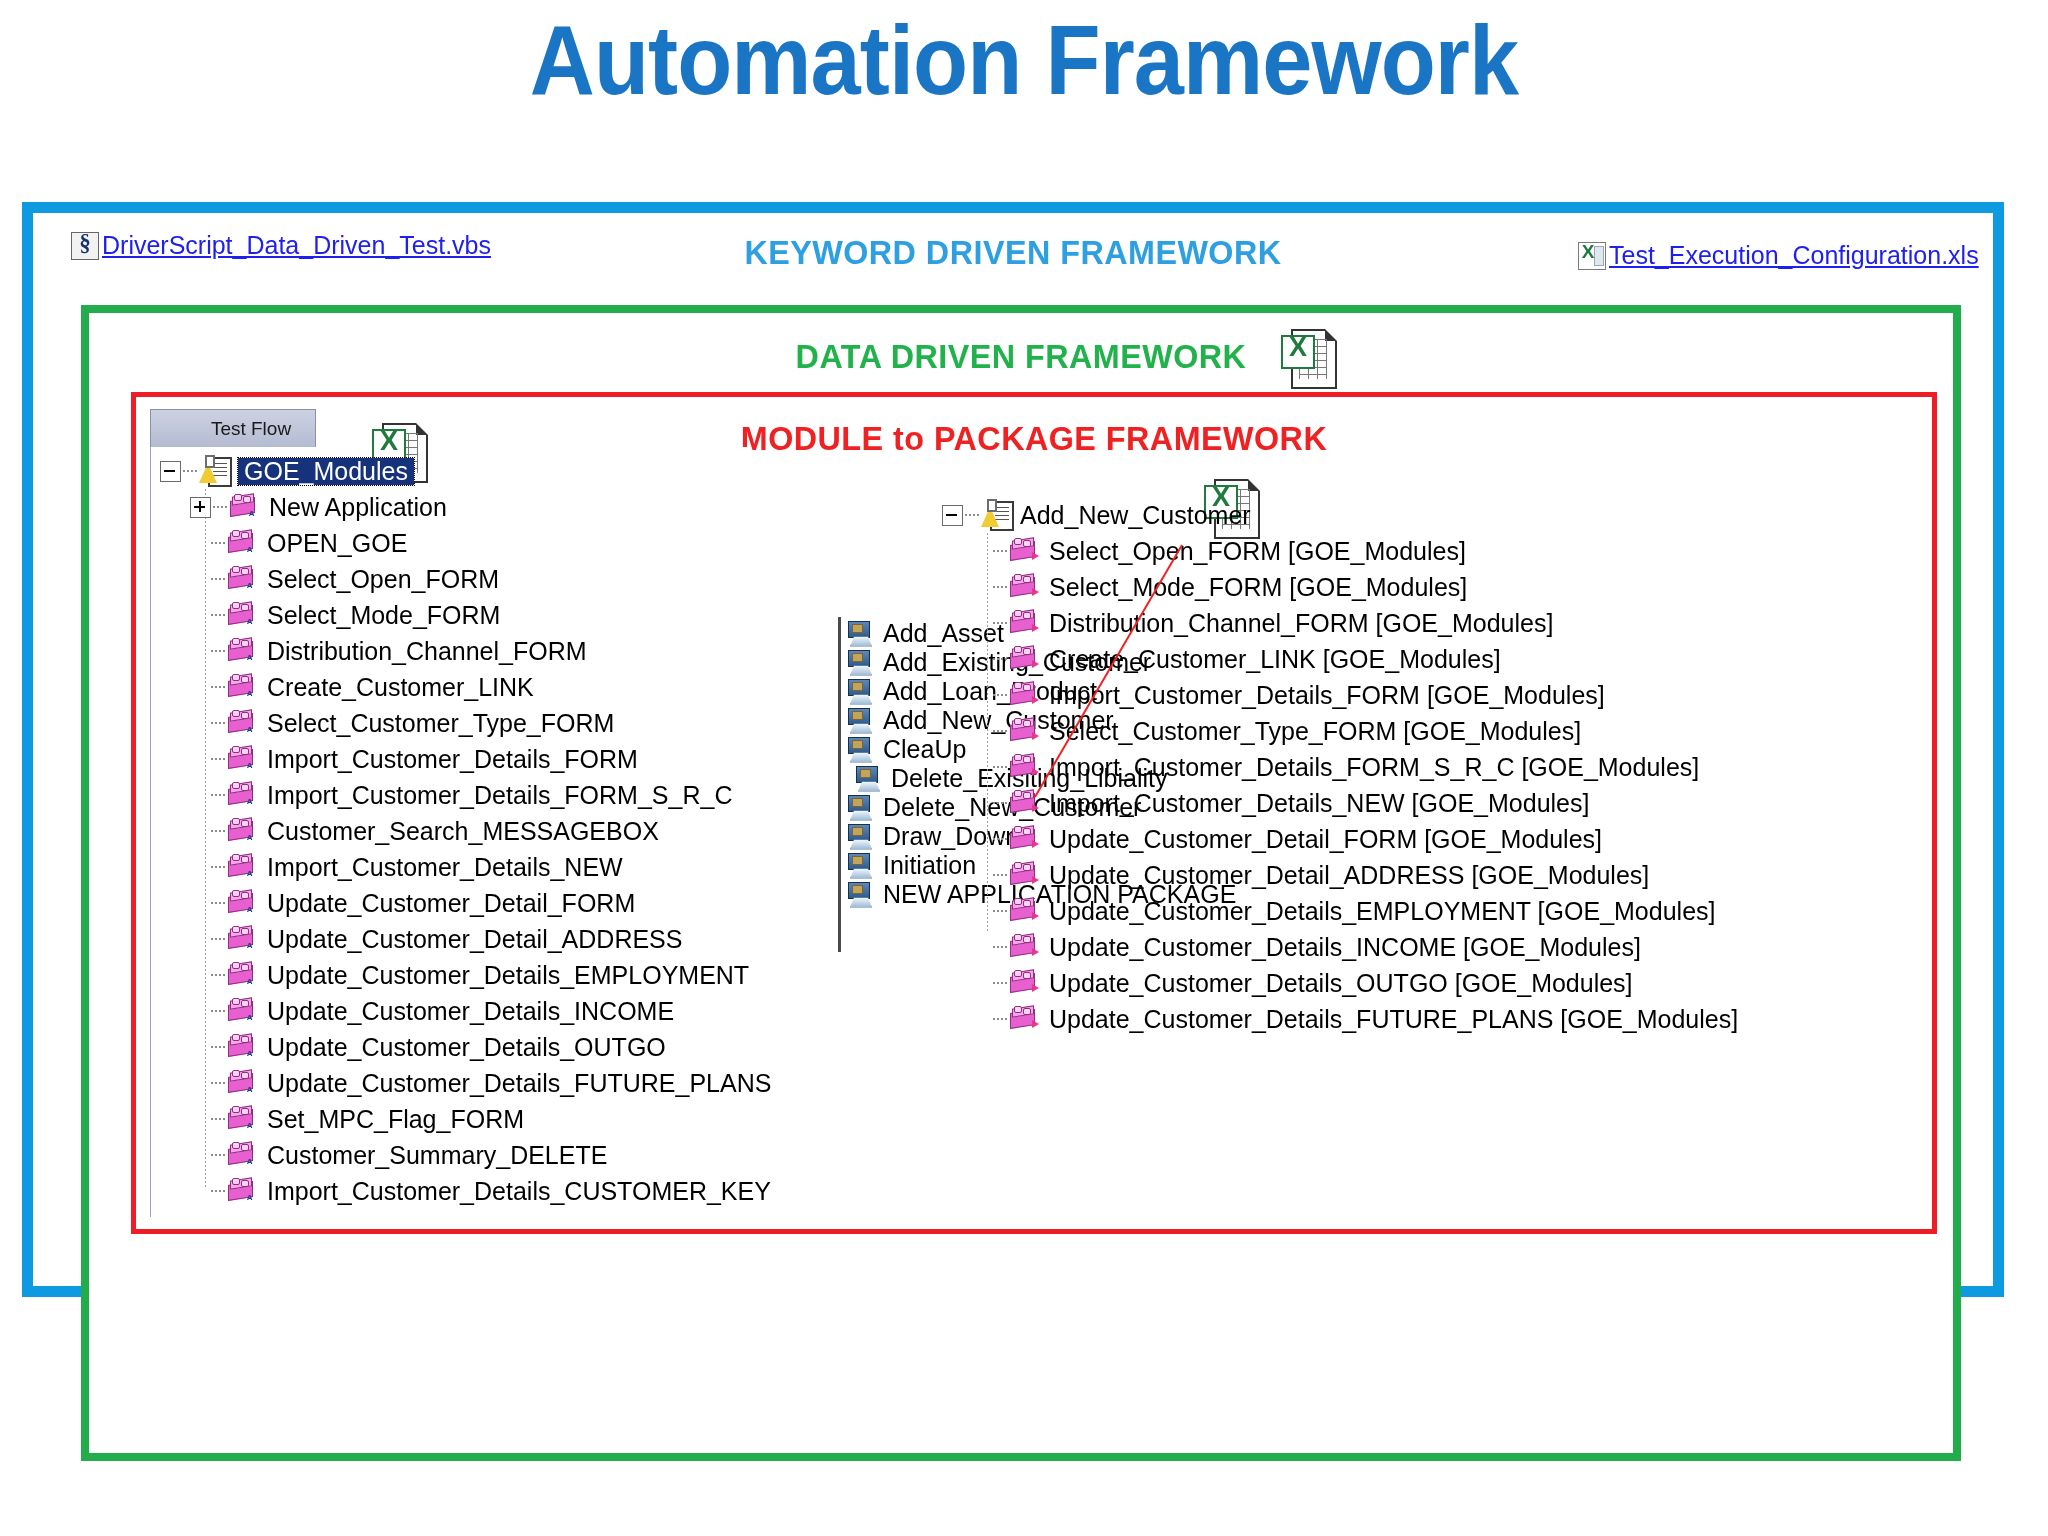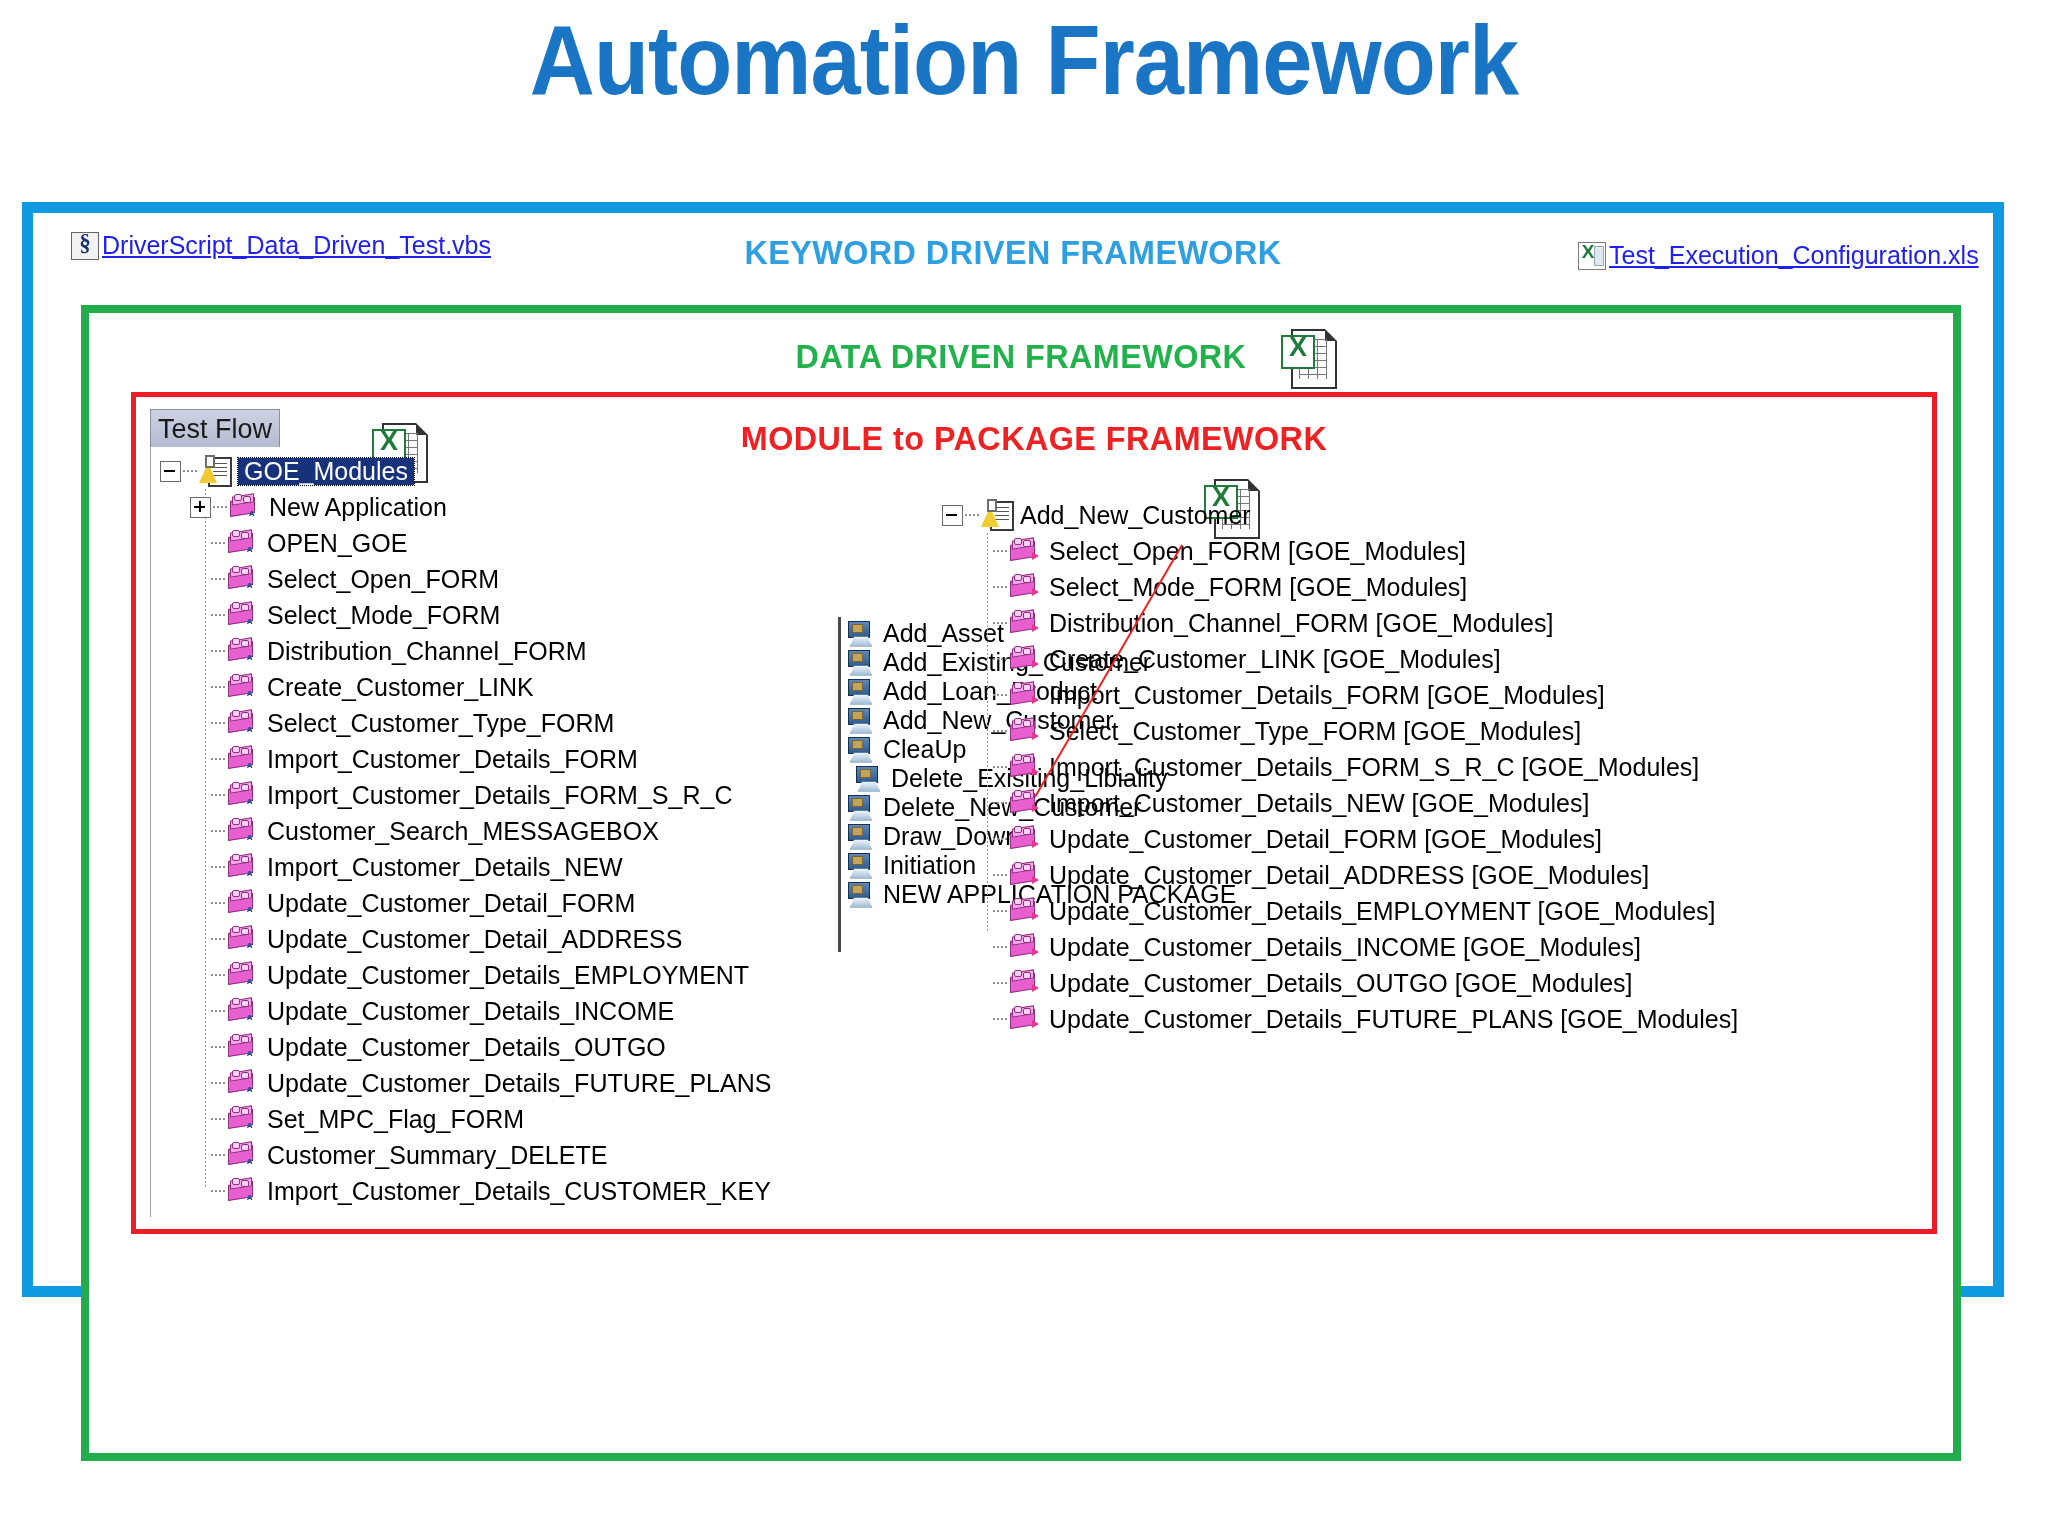--- a/index.html
+++ b/index.html
@@ -122,21 +122,21 @@
     font-size:27px;font-weight:bold;color:#1f7a3d;
     font-family:"Liberation Sans", sans-serif;
   }
 
   
   .testflow-tab{
     position:absolute;left:14px;top:12px;width:128px;height:38px;
     background:linear-gradient(#cdd2e2,#b3bbd2);
     border:1px solid #8a90a8;border-bottom:none;
     display:flex;align-items:center;justify-content:center;
-    font-size:27px;color:#1a1a1a;
+    font-size:19px;color:#1a1a1a;padding-left:36px;
   }
   .tree-pane{
     position:absolute;left:14px;top:50px;width:600px;height:770px;
     border-left:1px solid #9aa0b0;background:#ffffff;
   }
 
   
   .tree{position:absolute;font-size:25px;color:#000000;white-space:nowrap;}
   .tnode{position:relative;height:36px;display:flex;align-items:center;}
   .tnode .lbl{margin-left:5px;line-height:1;}

